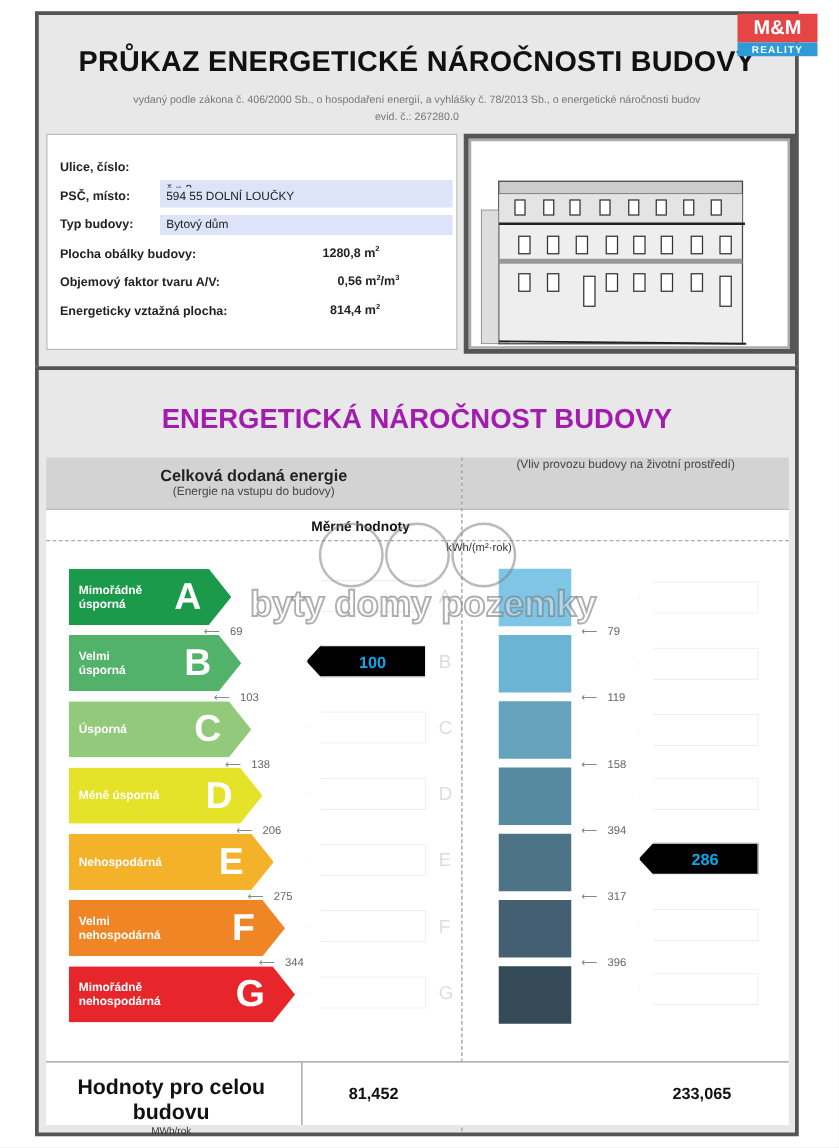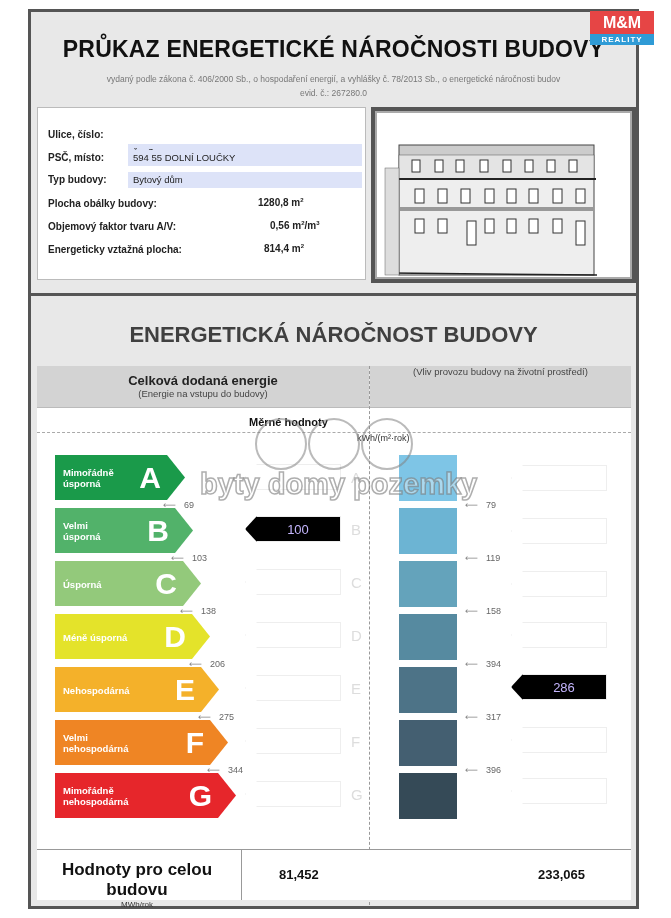--- a/index.html
+++ b/index.html
@@ -36,21 +36,21 @@
   }
   .img-inner {
     width: 100%; height: 100%; background: #fff; border: 2px solid #aaa; position: relative;
   }
   .panel-bottom {
     position: absolute; left: 28px; top: 293px; width: 611px; height: 616px;
     background: #e8e8e8; border: 3px solid #555;
   }
   .sec-title {
     position: absolute; left: 0; top: 26px; width: 100%; text-align: center;
-    font-size: 22px; font-weight: bold; color: #404040;
+    font-size: 22px; font-weight: bold; color: #a21caf;
   }
   .col-head {
     position: absolute; top: 70px; height: 42px; background: #d3d3d3; text-align: center;
     border-bottom: 1px solid #bbb;
   }
   .col-head .h1 { font-size: 13px; font-weight: bold; color: #222; margin-top: 7px; }
   .col-head .h2 { font-size: 9.5px; color: #444; }
   .content {
     position: absolute; left: 6px; top: 112px; width: 594px; height: 441px; background: #fff;
   }
@@ -71,21 +71,21 @@
   .band .ltr { position: absolute; right: 24px; top: 50%; transform: translateY(-50%); font-size: 30px; font-weight: bold; }
   .thresh { position: absolute; font-size: 9px; color: #666; }
   .thresh .arrow { display: inline-block; margin-right: 8px; color: #888; }
   .indicator {
     position: absolute; height: 26px;
     clip-path: polygon(12px 0, 100% 0, 100% 100%, 12px 100%, 0 50%);
     border: 1px solid #eee;
   }
   .indicator.empty { background: #fff; outline: none; }
   .indicator.filled {
-    background: #000; color: #c4b5fd; font-size: 13px; font-weight: normal; text-align: center;
+    background: #000; color: #0ea5e9; font-size: 13px; font-weight: bold; text-align: center;
     line-height: 26px; padding-left: 10px;
   }
   .ind-ltr { position: absolute; font-size: 15px; color: #ddd; }
   .blue-bar { position: absolute; left: 362px; width: 58px; height: 46px; }
   .totals {
     position: absolute; left: 6px; top: 553px; width: 594px; height: 51px; background: #fff;
     border-top: 1px solid #999;
   }
   .tot-label { position: absolute; left: 0; width: 200px; top: 10px; text-align: center; }
   .tot-label .t1 { font-size: 17px; font-weight: bold; color: #111; }

